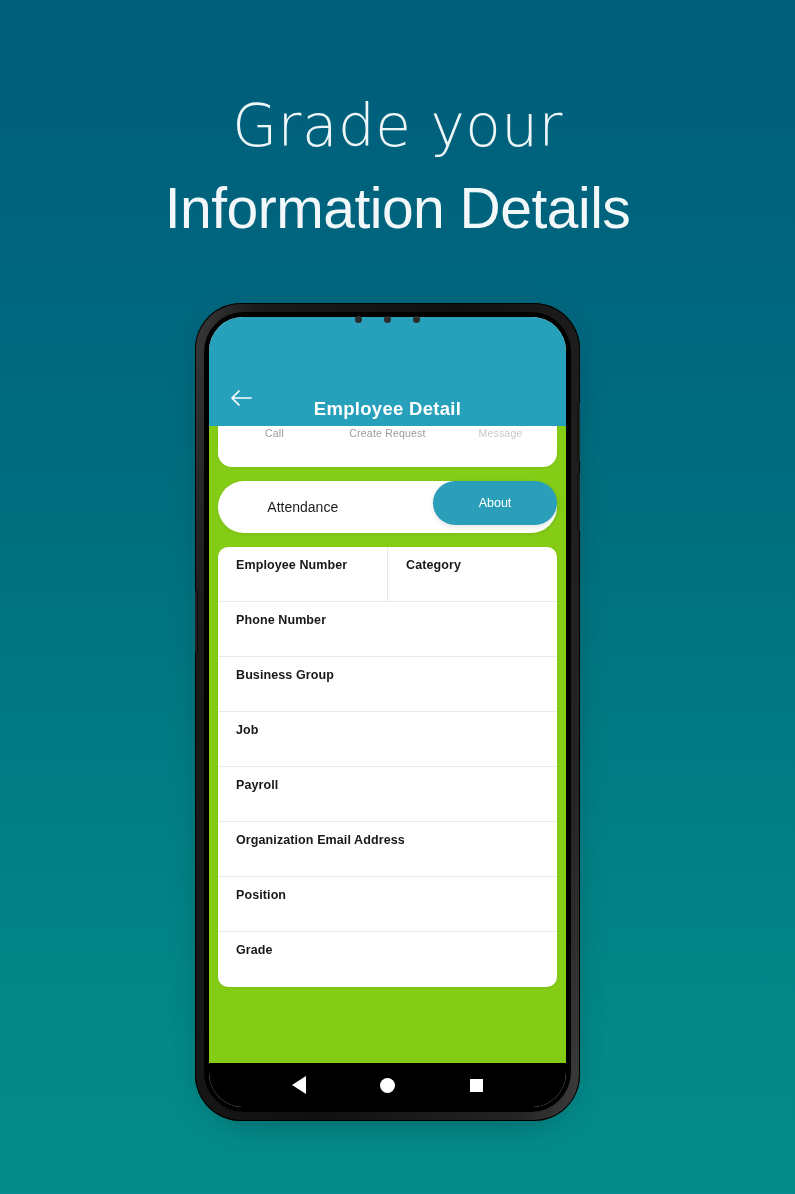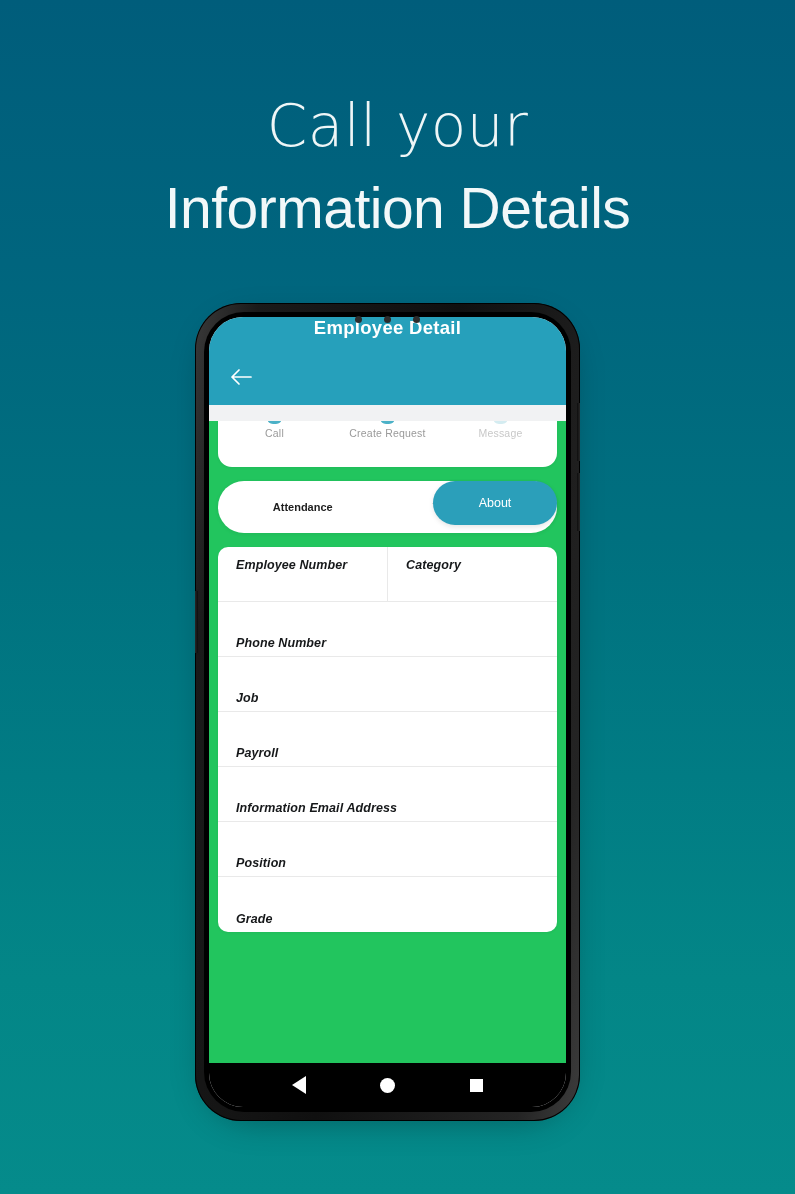--- a/index.html
+++ b/index.html
@@ -115,24 +115,25 @@
     width:7px; height:7px;
     border-radius:50%;
     background:#2c2c2c;
     box-shadow:0 1px 1px rgba(255,255,255,0.06);
   }
 
   
   .appbar {
     position:absolute;
     top:0; left:0; right:0;
-    height:88px;
+    height:109px;
     background:#26a0bb;
     display:flex;
-    padding-bottom:14px;
+    align-items:flex-end;
+    padding-bottom:6px;
     z-index:5;
   }
   .back-btn {
     position:absolute;
     left:16px; bottom:12px;
     width:32px; height:32px;
     display:flex; align-items:center; justify-content:center;
     cursor:pointer;
   }
   .back-btn svg { display:block; }
@@ -142,21 +143,21 @@
     color:#ffffff;
     font-size:18.5px;
     font-weight:bold;
     letter-spacing:0.3px;
   }
 
   
   .content {
     position:absolute;
     top:104px; left:0; right:0; bottom:44px;
-    background:#22c55e;
+    background:#84cc16;
     overflow:hidden;
     padding:0 9px;
   }
 
   
   .action-card {
     background:#ffffff;
     border-radius:0 0 14px 14px;
     height:46px;
     margin-top:0;
@@ -201,22 +202,22 @@
     box-shadow:0 1px 4px rgba(0,0,0,0.07);
   }
   .tab {
     flex:1;
     text-align:center;
     font-size:11.5px;
     cursor:pointer;
   }
   .tab-attendance {
     color:#1d1d1d;
-    font-weight:bold;
-    font-size:11px;
+    font-weight:normal;
+    font-size:14px;
   }
   .tab-team {
     color:#bfbfbf;
     letter-spacing:0.6px;
     font-size:10.5px;
   }
   .tab-about {
     position:absolute;
     right:0; top:0;
     width:124px; height:44px;
@@ -236,23 +237,22 @@
     margin-top:14px;
     background:#ffffff;
     border-radius:10px;
     overflow:hidden;
     box-shadow:0 1px 3px rgba(0,0,0,0.06);
   }
   .info-row {
     height:55px;
     border-bottom:1px solid #e9e9e9;
     display:flex;
-    align-items:flex-end;
+    align-items:flex-start;
     padding:11px 18px 0 18px;
-    font-style:italic;
   }
   .info-row:last-child { border-bottom:none; }
   .info-row.split { padding:0; }
   .info-cell {
     flex:1;
     padding:11px 18px 0 18px;
     height:100%;
   }
   .info-cell.first { border-right:1px solid #e9e9e9; }
   .info-label {
@@ -295,21 +295,21 @@
   .nav-recents {
     width:13px; height:13px;
     background:#ffffff;
     cursor:pointer;
   }
 </style>
 </head>
 <body>
 
 <div class="headline">
-  <div class="headline-top">Call your</div>
+  <div class="headline-top">Grade your</div>
   <div class="headline-bottom">Information Details</div>
 </div>
 
 <div class="phone">
   <div class="phone-shadow"></div>
   <div class="phone-body">
     <div class="phone-inner-bezel"></div>
 
     <div class="sensors">
       <span class="sensor-dot"></span>
@@ -367,38 +367,44 @@
           </div>
 
 
           <div class="info-row">
             <div>
               <div class="info-label">Phone Number</div>
               <div class="info-value"></div>
             </div>
           </div>
 
+          <div class="info-row">
+            <div>
+              <div class="info-label">Business Group</div>
+              <div class="info-value"></div>
+            </div>
+          </div>
 
           <div class="info-row">
             <div>
               <div class="info-label">Job</div>
               <div class="info-value"></div>
             </div>
           </div>
 
           <div class="info-row">
             <div>
               <div class="info-label">Payroll</div>
               <div class="info-value"></div>
             </div>
           </div>
 
           <div class="info-row">
             <div>
-              <div class="info-label">Information Email Address</div>
+              <div class="info-label">Organization Email Address</div>
               <div class="info-value"></div>
             </div>
           </div>
 
           <div class="info-row">
             <div>
               <div class="info-label">Position</div>
               <div class="info-value"></div>
             </div>
           </div>

